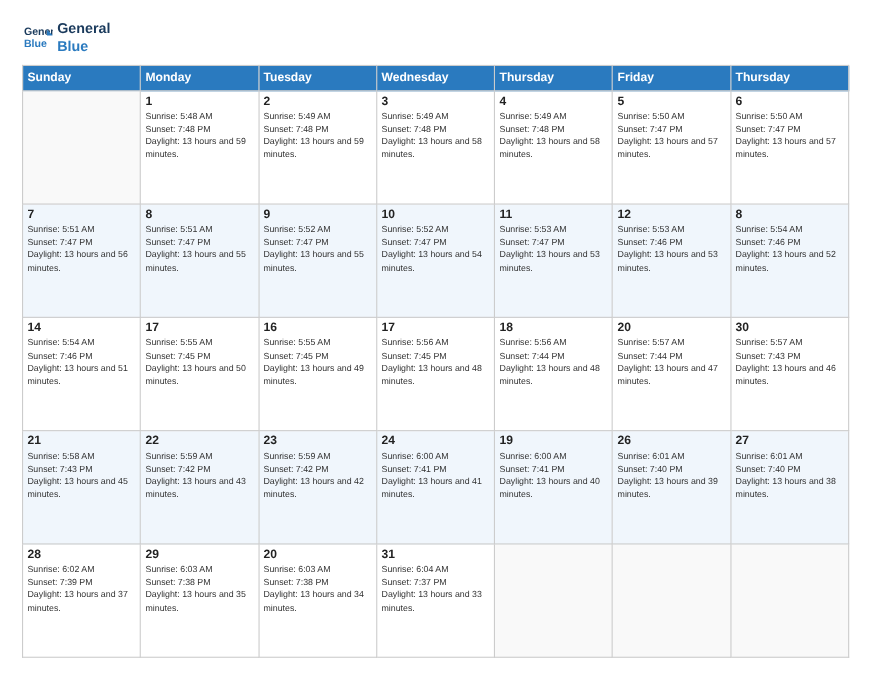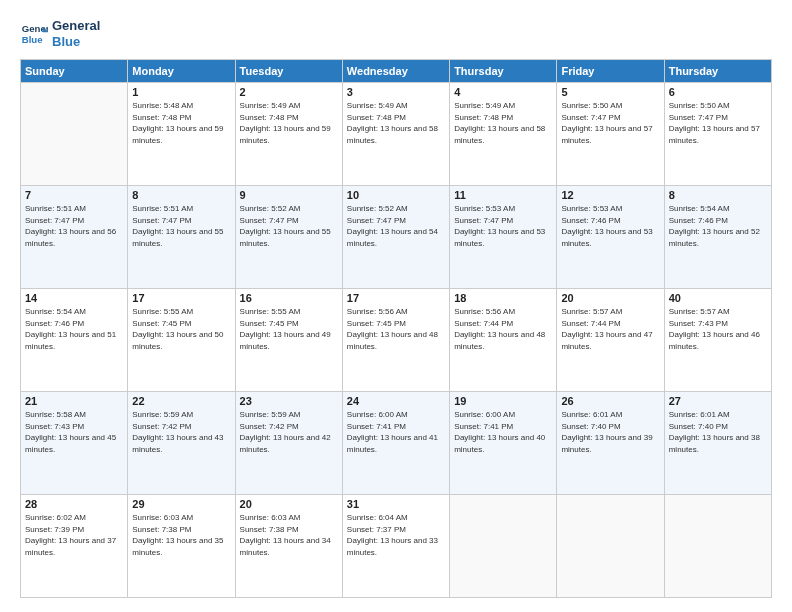--- a/index.html
+++ b/index.html
@@ -204,21 +204,21 @@
           </td>
           <td>
             <span class="day-num">18</span>
             <div class="day-info">Sunrise: 5:56 AM<br>Sunset: 7:44 PM<br>Daylight: 13 hours and 48 minutes.</div>
           </td>
           <td>
             <span class="day-num">20</span>
             <div class="day-info">Sunrise: 5:57 AM<br>Sunset: 7:44 PM<br>Daylight: 13 hours and 47 minutes.</div>
           </td>
           <td>
-            <span class="day-num">40</span>
+            <span class="day-num">30</span>
             <div class="day-info">Sunrise: 5:57 AM<br>Sunset: 7:43 PM<br>Daylight: 13 hours and 46 minutes.</div>
           </td>
         </tr>
         <tr class="alt-row">
           <td>
             <span class="day-num">21</span>
             <div class="day-info">Sunrise: 5:58 AM<br>Sunset: 7:43 PM<br>Daylight: 13 hours and 45 minutes.</div>
           </td>
           <td>
             <span class="day-num">22</span>

